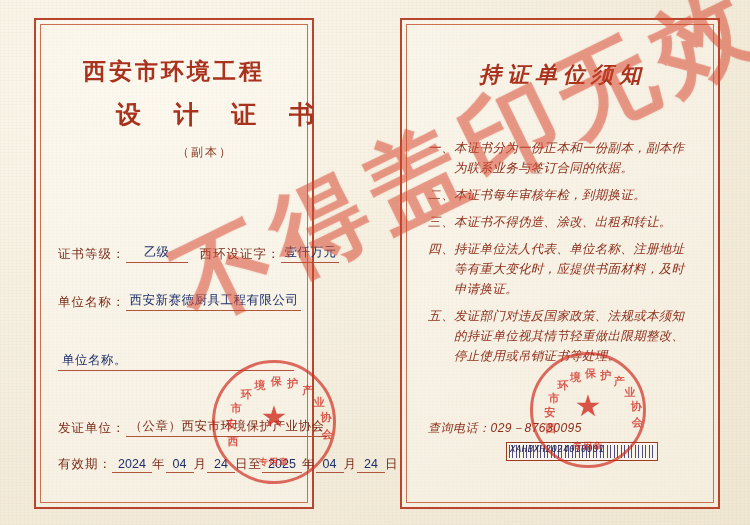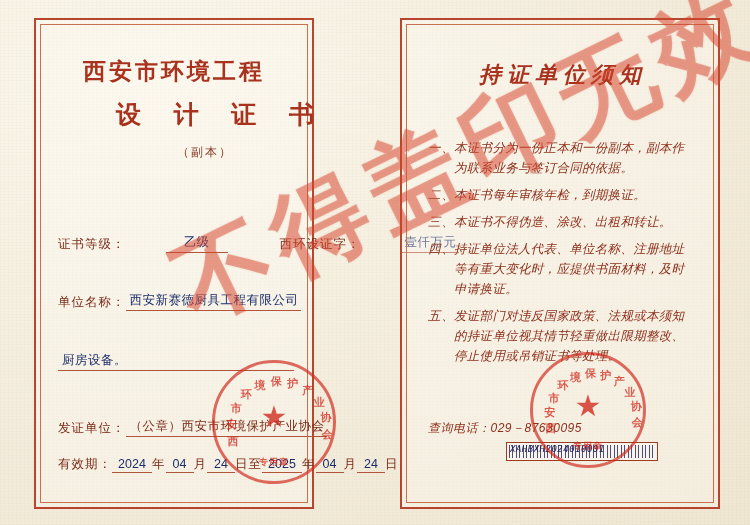--- a/index.html
+++ b/index.html
@@ -278,34 +278,34 @@
 <div id="cert">
 
   <div class="page-frame left">
     <div class="inner-line"></div>
 
     <div class="left-title-1">西安市环境工程</div>
     <div class="left-title-2">设 计 证 书</div>
     <div class="left-sub">（副本）</div>
 
 
-    <div class="field-row" style="top:214px;gap:40px;">
+    <div class="field-row" style="top:224px;">
       <span class="field-label">证书等级：</span>
       <span class="line-fill seg" style="width:56px;">乙级</span>
       <span class="field-label seg" style="padding-left:12px;">西环设证字：</span>
       <span class="field-value ink">壹仟万元</span>
     </div>
 
     <div class="field-row" style="top:272px;">
       <span class="field-label">单位名称：</span>
       <span class="field-value ink">西安新赛德厨具工程有限公司</span>
     </div>
 
     <div class="field-row" style="top:332px;">
-      <span class="field-value ink" style="border-bottom:1px solid #b0553c;">厨房设备。</span>
+      <span class="field-value ink" style="border-bottom:1px solid #b0553c;">单位名称。</span>
     </div>
 
     <div class="field-row" style="top:398px;">
       <span class="field-label">发证单位：</span>
       <span class="field-value" style="color:#7a2b18;">（公章）西安市环境保护产业协会</span>
     </div>
 
     <div class="field-row" style="top:436px;">
       <span class="field-label">有效期：</span>
       <span class="line-fill seg" style="width:34px;">2024</span>

